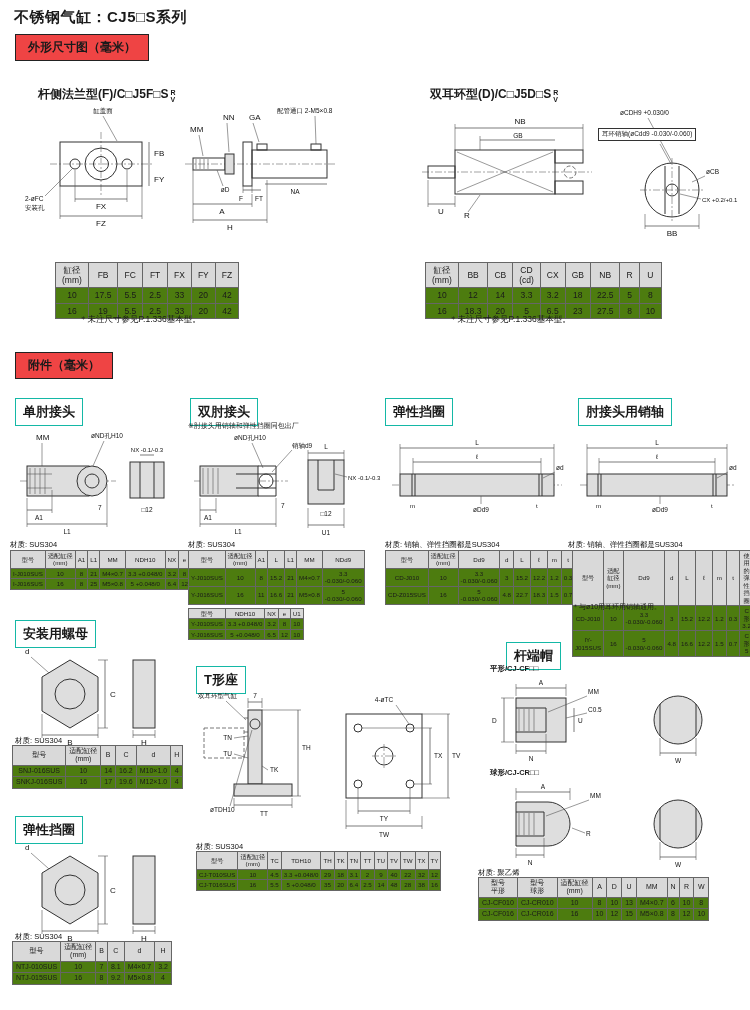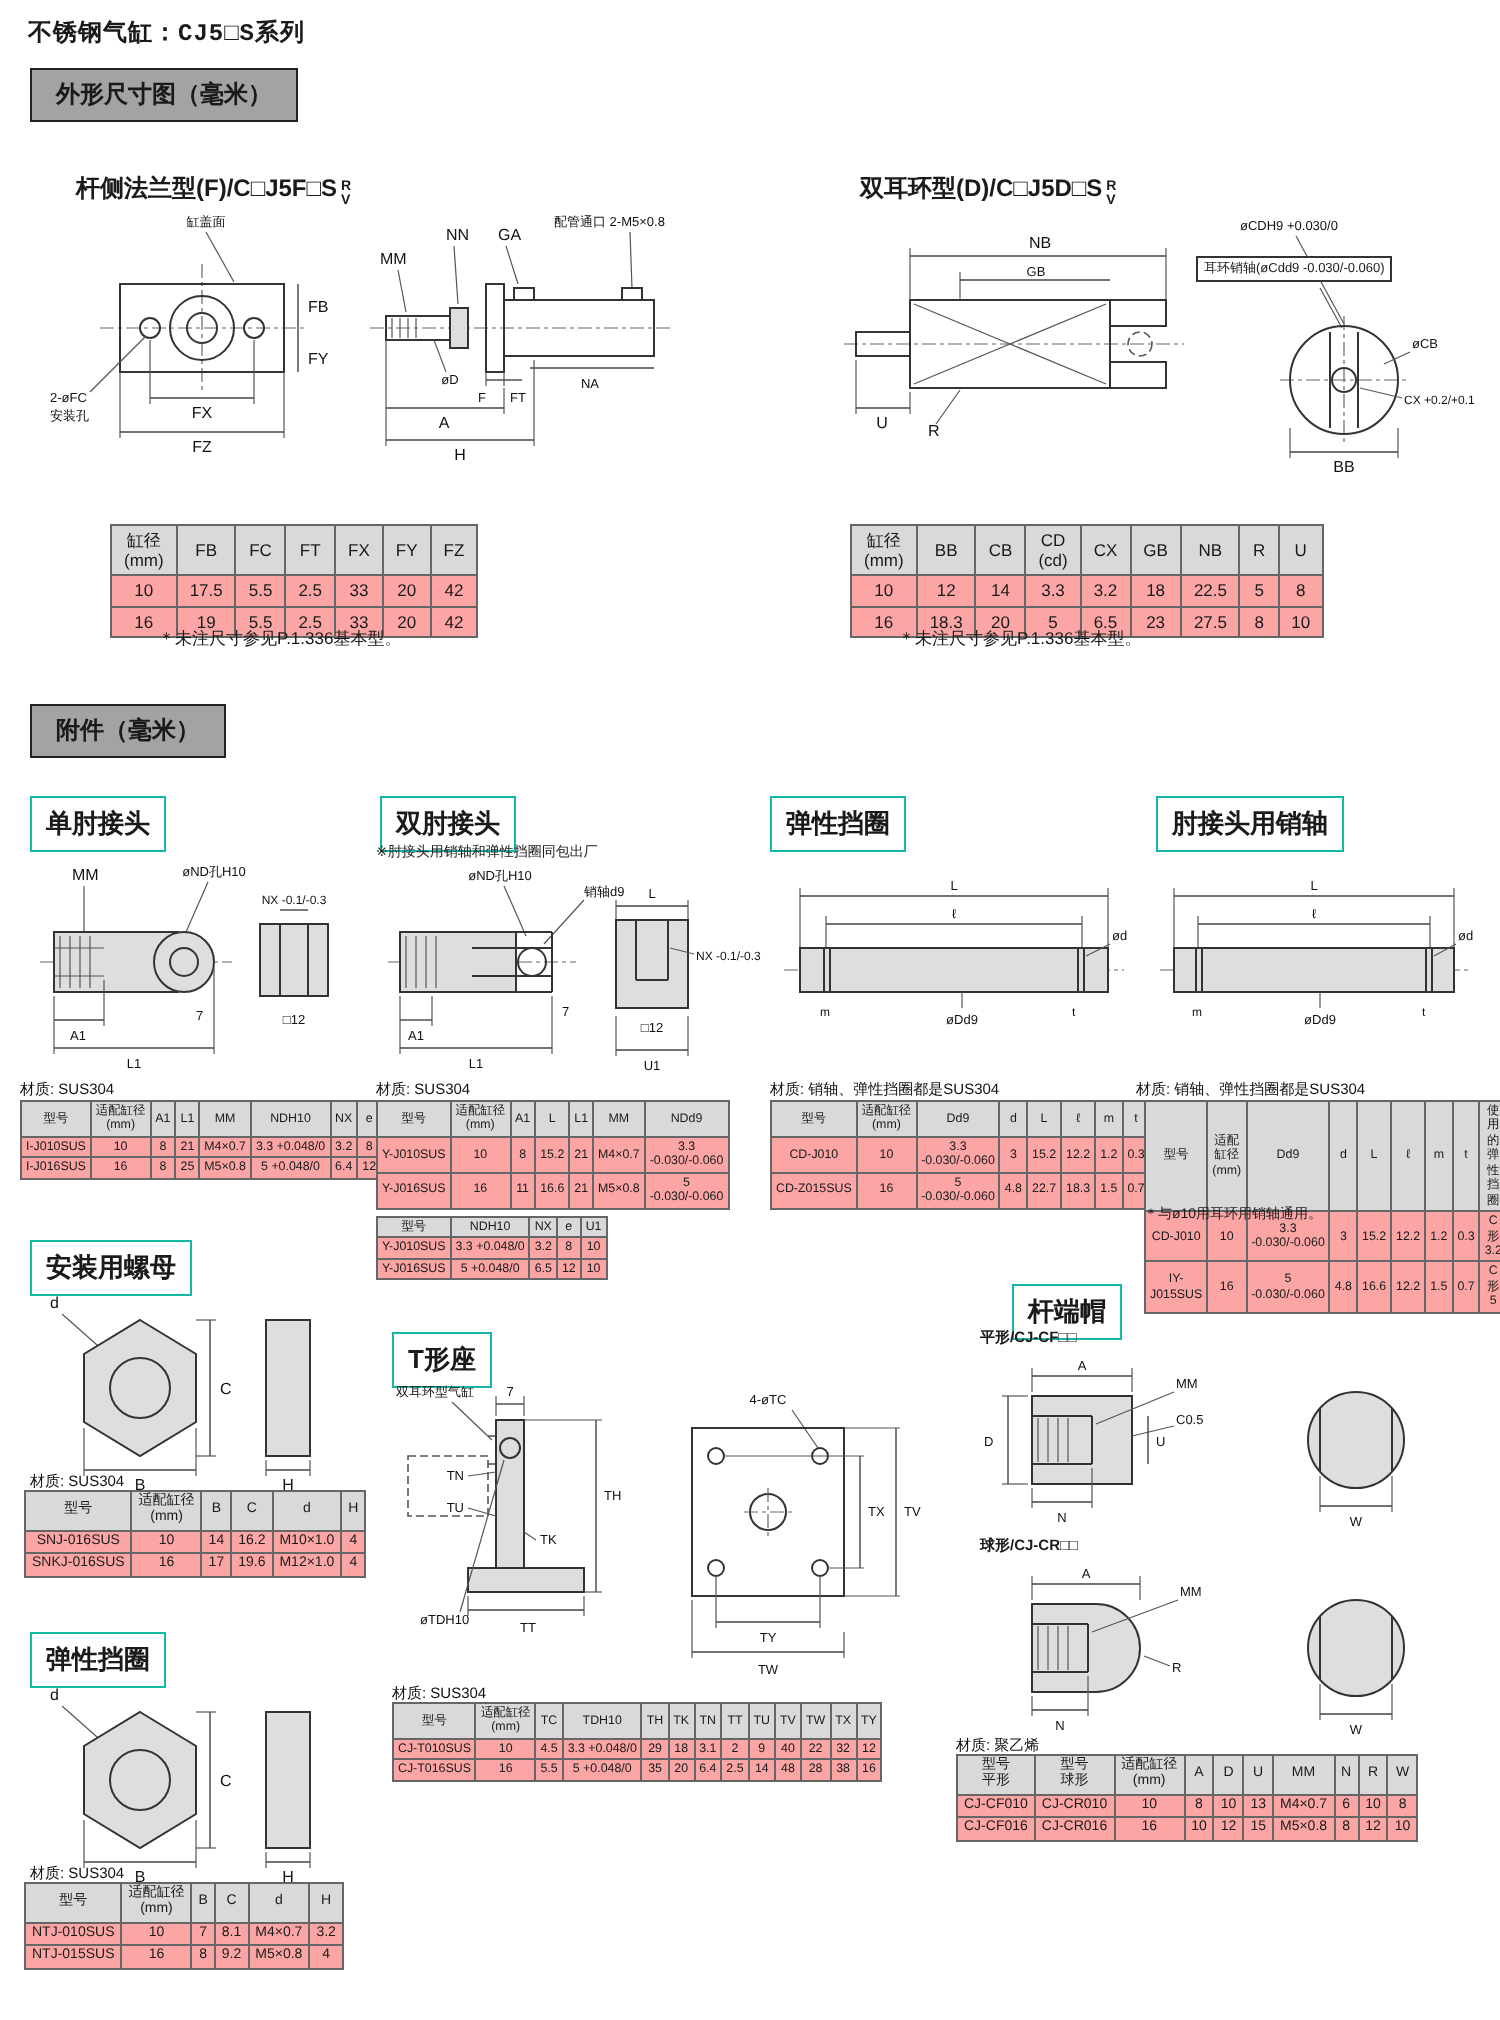--- a/index.html
+++ b/index.html
@@ -1,30 +1,30 @@
 <!DOCTYPE html>
 <html><head>
 <meta charset="utf-8">
 <style>
   * { margin:0; padding:0; box-sizing:border-box; }
   html,body { background:#e8e8e8; }
   .page { position:relative; width:750px; height:1010px; background:#fff;
           font-family:"Liberation Sans","DejaVu Sans",sans-serif; color:#1a1a1a; overflow:hidden; margin:0 auto; }
-  .title { position:absolute; left:14px; top:8px; font-size:12px; font-weight:bold; letter-spacing:.5px;font-family:Liberation Mono, monospace; }
-  .sec-box { position:absolute; border:1.5px solid #222; padding:4px 12px; font-size:12px; font-weight:bold; background:#a3a3a3; }
+  .title { position:absolute; left:14px; top:8px; font-size:15px; font-weight:bold; letter-spacing:.5px; }
+  .sec-box { position:absolute; border:1.5px solid #222; padding:4px 12px; font-size:12px; font-weight:bold; background:#ef4444; }
   .tag { position:absolute; border:1px solid #14b8a6; padding:4px 7px; font-size:13px; font-weight:bold; background:#fff; }
   .sub-title { position:absolute; font-size:12px; font-weight:bold; white-space:nowrap; }
   .rv { display:inline-flex; flex-direction:column; line-height:1; font-size:7px; margin-left:2px; vertical-align:3px; font-weight:bold; }
   .rv i { font-style:normal; }
   .mat { position:absolute; font-size:7.5px; text-align:left; color:#111; }
   .note { position:absolute; font-size:8.5px;margin-left:24px; }
   .note-sm { position:absolute; font-size:7px; }
   .small-cap { position:absolute; font-size:7.5px; font-weight:bold; }
   .tag-box { position:absolute; border:1px solid #333; font-size:6.5px; padding:1px 3px; background:#fff; white-space:nowrap; }
-  table.data { position:absolute; border-collapse:collapse; background:#fca5a5; }
+  table.data { position:absolute; border-collapse:collapse; background:#4d7c0f; }
   table.data th, table.data td { border:1px solid #666; text-align:center; padding:1px 3px; line-height:1.2; white-space:pre-line; }
   table.data th { background:#d9d9d9; font-weight:normal; font-size:7px; }
   table.data td { font-size:7px; }
   table.t-md th { font-size:8.5px; padding:2px 6px; }
   table.t-md td { font-size:8.5px; padding:2px 6px; white-space:nowrap; }
   table.t-xs th, table.t-xs td { font-size:6.2px; padding:1px 2px; }
   svg.draw { position:absolute; overflow:visible; }
   svg.draw text { font-family:"Liberation Sans","DejaVu Sans",sans-serif; font-size:8px; fill:#111; }
   svg.draw text.sm { font-size:6.5px; }
   svg.draw text.xs { font-size:6px; }

